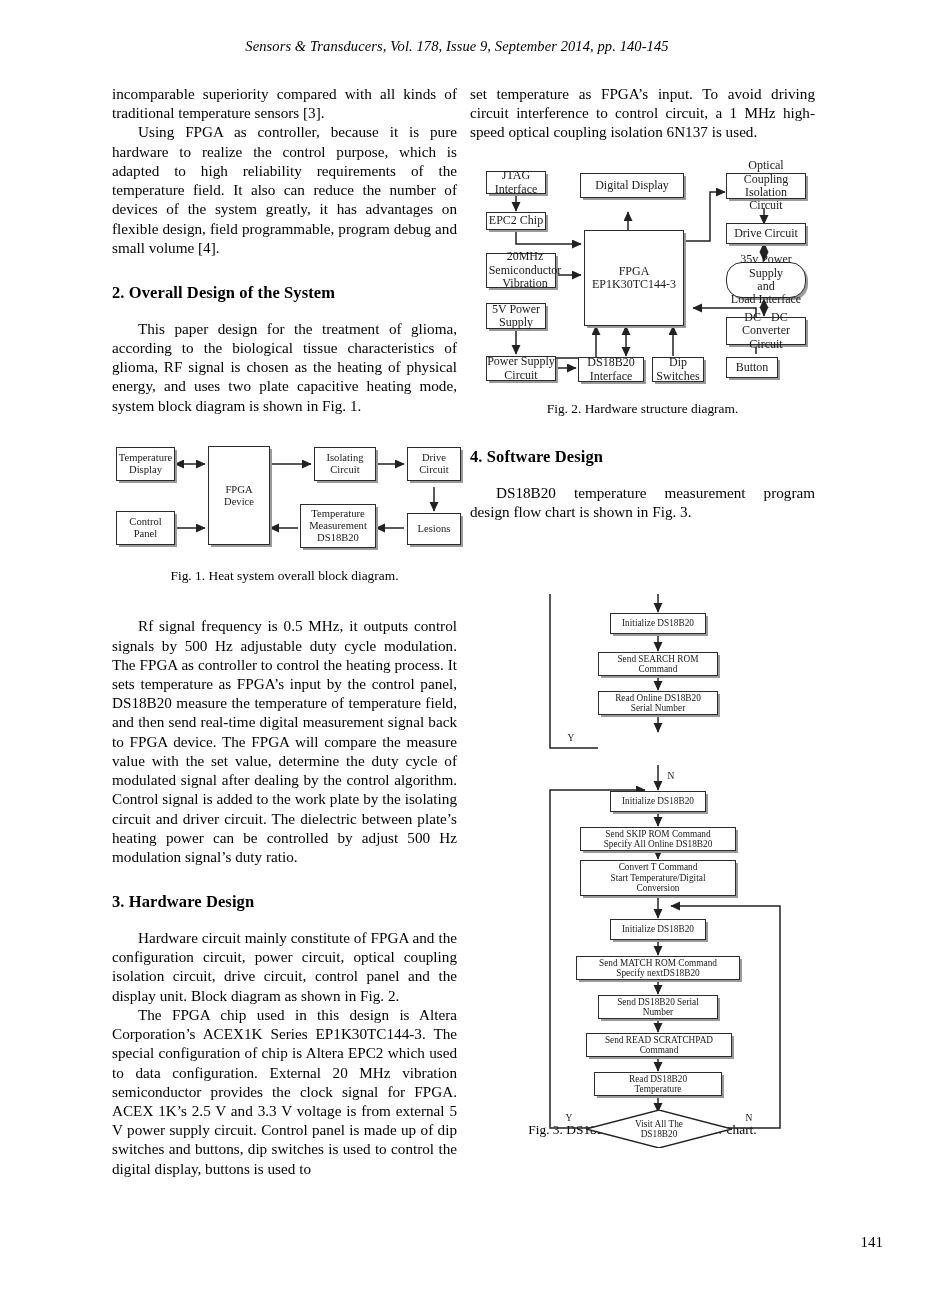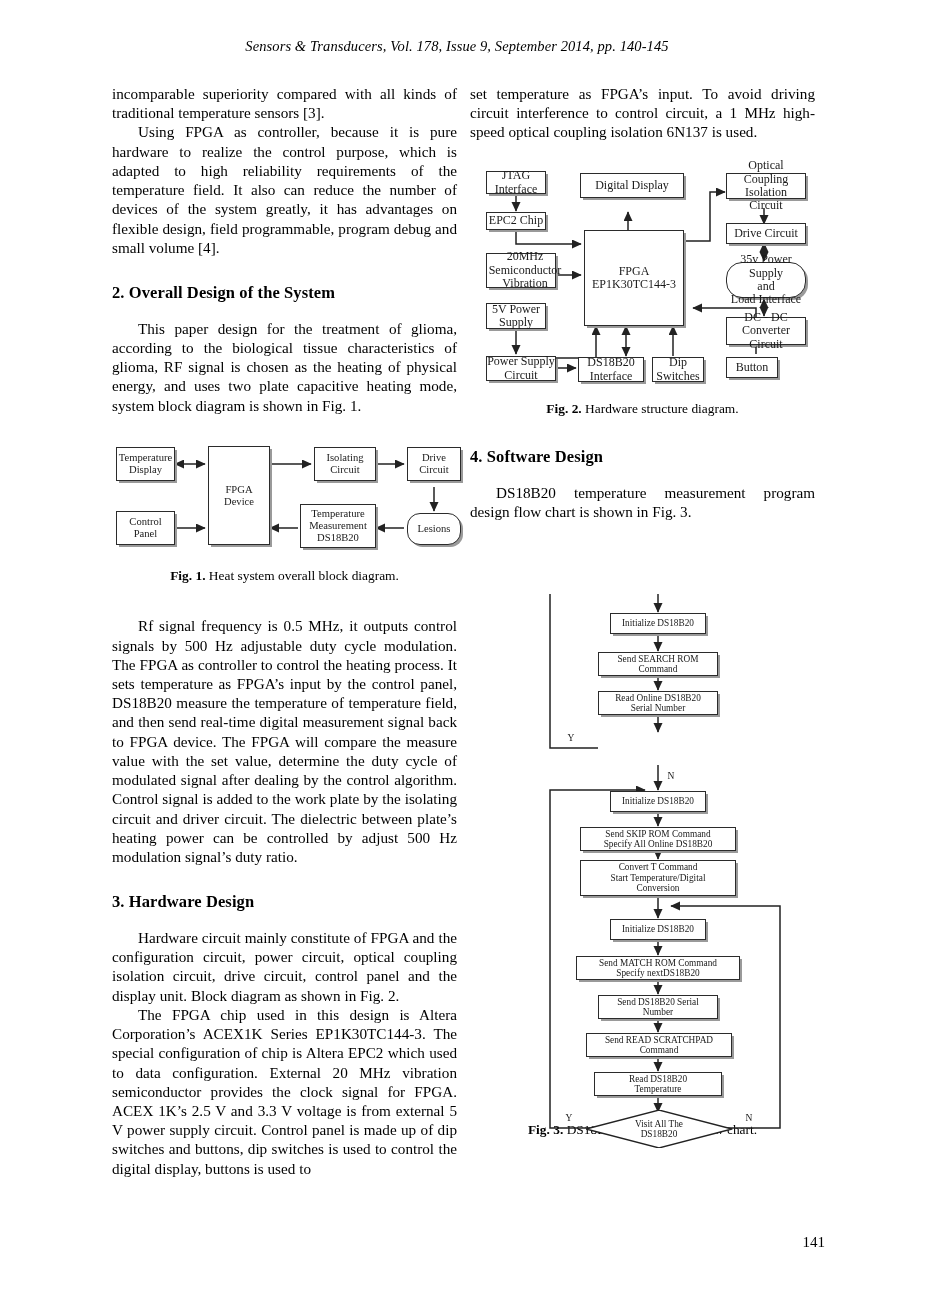--- a/index.html
+++ b/index.html
@@ -44,28 +44,28 @@
     letter-spacing:.1px;
   }
   .sec-gap-top { height:26px; }
   .sec-gap-bot { height:15px; }
 
   .fig-caption {
     text-align:center;
     font-size:13.4px;
     line-height:1.3;
   }
-  .fig-caption b { font-weight:bold;margin-top:16px; }
+  .fig-caption b { font-weight:normal;margin-top:16px; }
 
   .pageno {
     position:absolute;
     left:0; width:925px;
     top:1234px;
     text-align:right;
-    padding-right:100px;
+    padding-right:42px;
     box-sizing:border-box;
     font-size:15px;
   }
 
   
   .fig { position:absolute; }
   .bx {
     position:absolute;
     box-sizing:border-box;
     border:1px solid #2b2b2b;
@@ -192,21 +192,21 @@
     </div>
     <div class="bx" style="left:295px; top:4px; width:54px; height:34px;">
       <span style="white-space:pre-line">Drive
 Circuit</span>
     </div>
     <div class="bx" style="left:188px; top:61px; width:76px; height:44px;">
       <span style="white-space:pre-line">Temperature
 Measurement
 DS18B20</span>
     </div>
-    <div class="bx" style="left:295px; top:70px; width:54px; height:32px;border-radius:13px;">
+    <div class="bx" style="left:295px; top:70px; width:54px; height:32px;">
       <span style="white-space:pre-line">Lesions</span>
     </div>
   </div>
 
   <div class="fig" id="fig2" style="left:478px; top:168px; width:335px; height:218px; font-size:12px;">
     <svg class="wires" width="335" height="218">
       <defs>
         <marker id="ah2" markerWidth="7" markerHeight="7" refX="6" refY="3" orient="auto">
           <path d="M0,0 L6.5,3 L0,6 z" fill="#222"></path>
         </marker>

